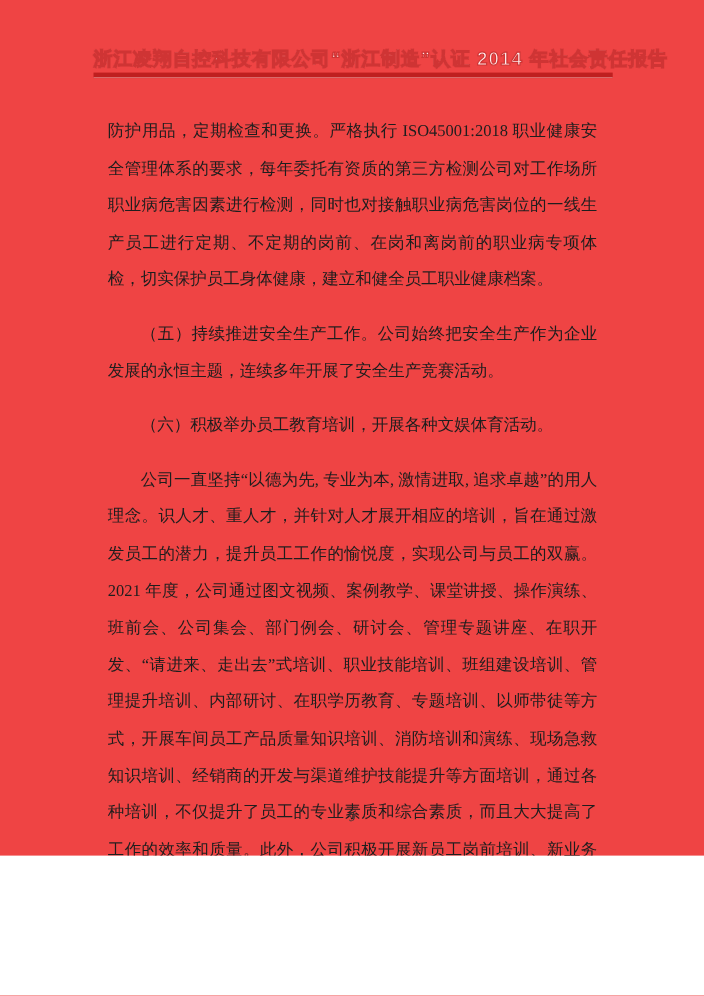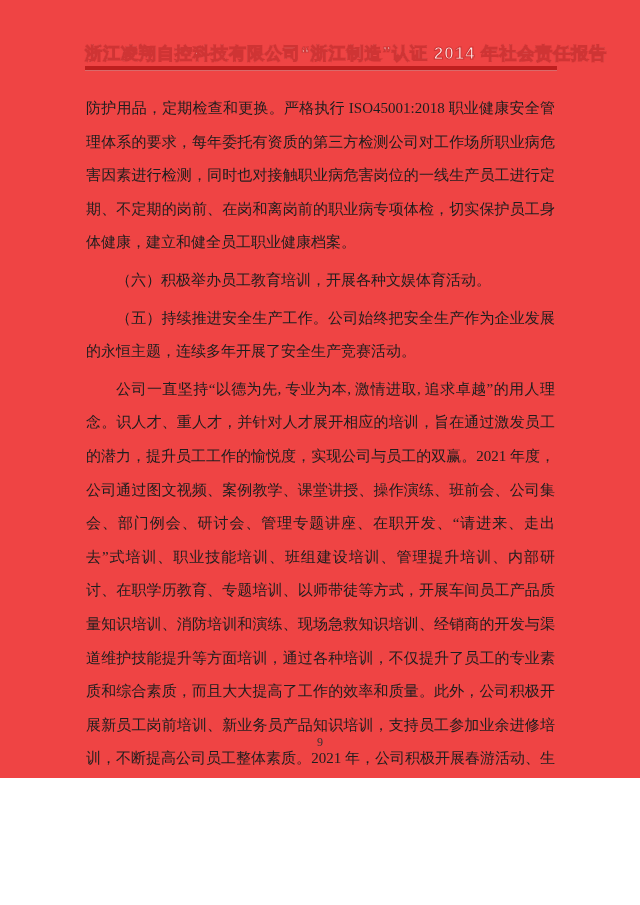--- a/index.html
+++ b/index.html
@@ -45,21 +45,21 @@
     position: absolute;
     top: 88px;
     left: 82px;
     width: 477px;
     color: #1e1e1e;
     font-size: 15px;
     line-height: 33.6px;
     text-align: justify;
   }
   .content p {
-    margin: 4px;
+    margin: 16px;
     padding: 0;
   }
   .content p.indent {
     text-indent: 2em;
   }
   .footer {
     position: absolute;
     bottom: 28px;
     left: 0;
     width: 100%;
@@ -76,22 +76,22 @@
 
   <div class="header">
     <span>浙江凌翔自控科技有限公司</span>
     <span>“浙江制造”认证 2014 年社会责任报告</span>
   </div>
 
   <div class="header-rule"></div>
 
   <div class="content">
     <p>防护用品，定期检查和更换。严格执行 ISO45001:2018 职业健康安全管理体系的要求，每年委托有资质的第三方检测公司对工作场所职业病危害因素进行检测，同时也对接触职业病危害岗位的一线生产员工进行定期、不定期的岗前、在岗和离岗前的职业病专项体检，切实保护员工身体健康，建立和健全员工职业健康档案。</p>
+    <p class="indent">（五）持续推进安全生产工作。公司始终把安全生产作为企业发展的永恒主题，连续多年开展了安全生产竞赛活动。</p>
     <p class="indent">（六）积极举办员工教育培训，开展各种文娱体育活动。</p>
-    <p class="indent">（五）持续推进安全生产工作。公司始终把安全生产作为企业发展的永恒主题，连续多年开展了安全生产竞赛活动。</p>
     <p class="indent">公司一直坚持“以德为先, 专业为本, 激情进取, 追求卓越”的用人理念。识人才、重人才，并针对人才展开相应的培训，旨在通过激发员工的潜力，提升员工工作的愉悦度，实现公司与员工的双赢。2021 年度，公司通过图文视频、案例教学、课堂讲授、操作演练、班前会、公司集会、部门例会、研讨会、管理专题讲座、在职开发、“请进来、走出去”式培训、职业技能培训、班组建设培训、管理提升培训、内部研讨、在职学历教育、专题培训、以师带徒等方式，开展车间员工产品质量知识培训、消防培训和演练、现场急救知识培训、经销商的开发与渠道维护技能提升等方面培训，通过各种培训，不仅提升了员工的专业素质和综合素质，而且大大提高了工作的效率和质量。此外，公司积极开展新员工岗前培训、新业务员产品知识培训，支持员工参加业余进修培训，不断提高公司员工整体素质。2021 年，公司积极开展春游活动、生产标兵和优秀员工评选、篮球比赛、美丽厂区知识竞赛、单项型劳动竞赛、迎春年夜饭等活动丰富职工生活。公司通过宣传栏、公司官网、企业微信公众号等企业文化宣贯</p>
   </div>
 
   <div class="footer">
     <span>9</span>
   </div>
 
 </div>
 
 </body></html>

